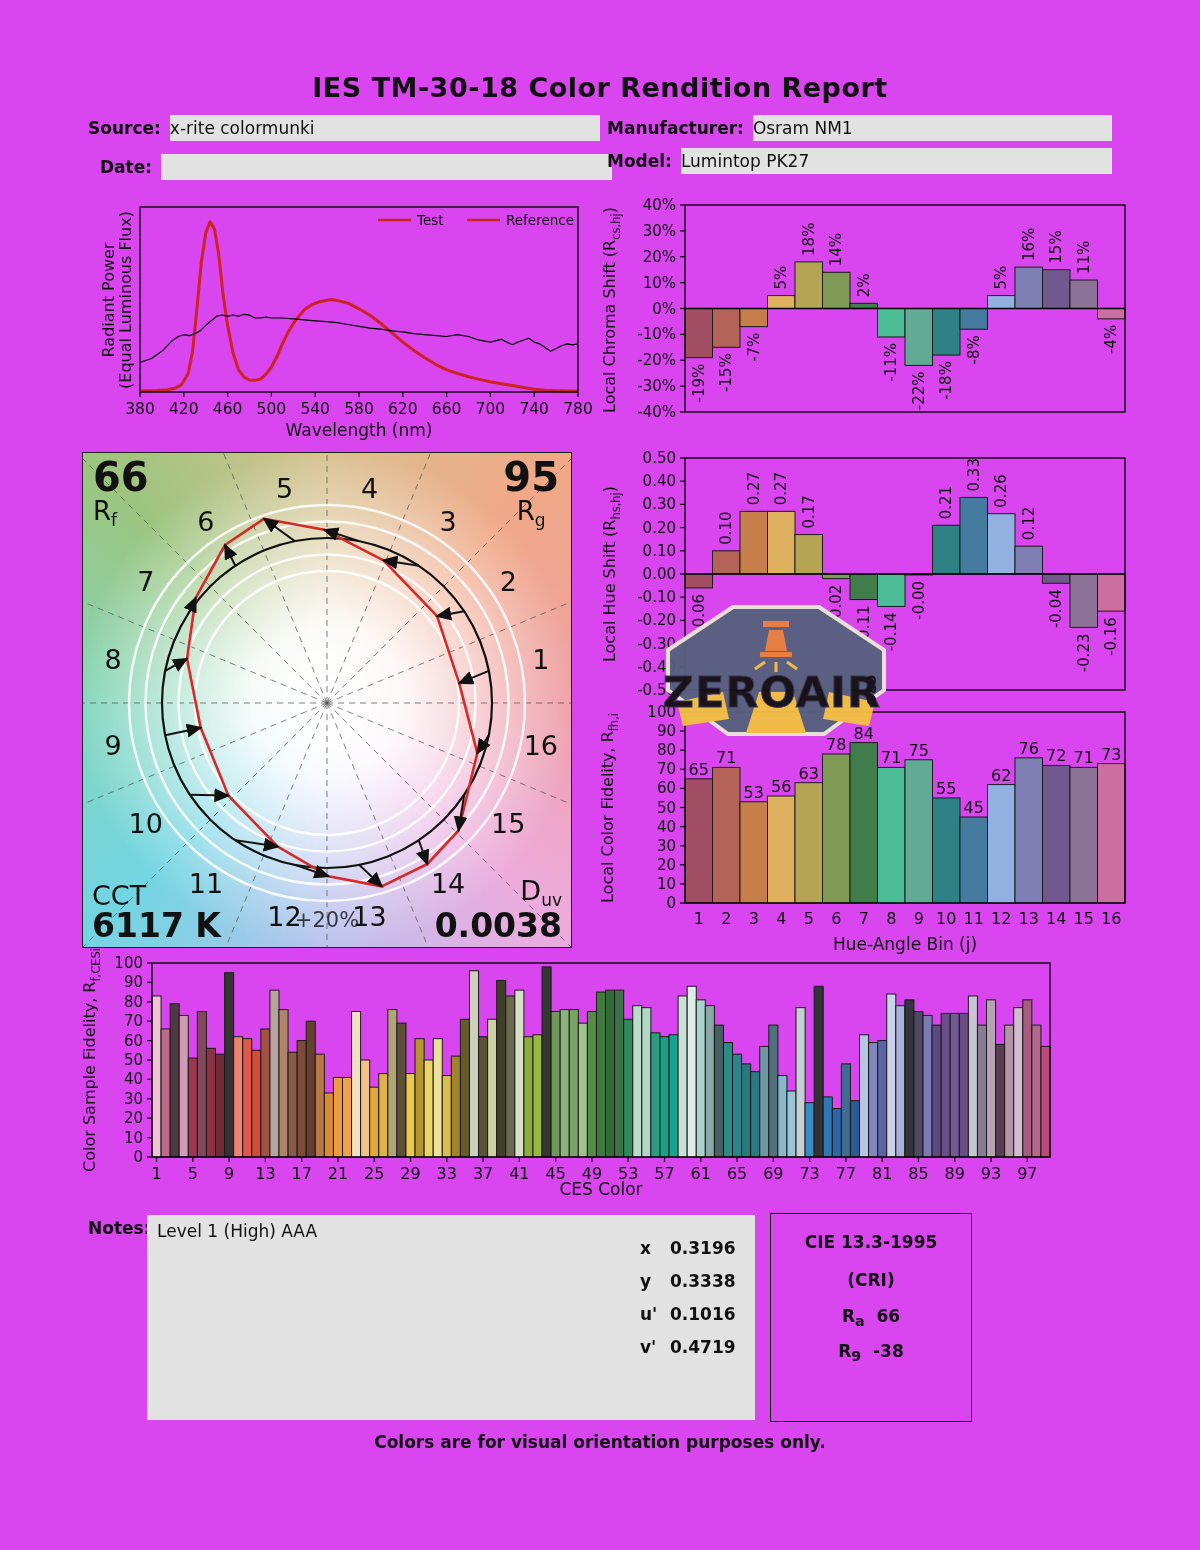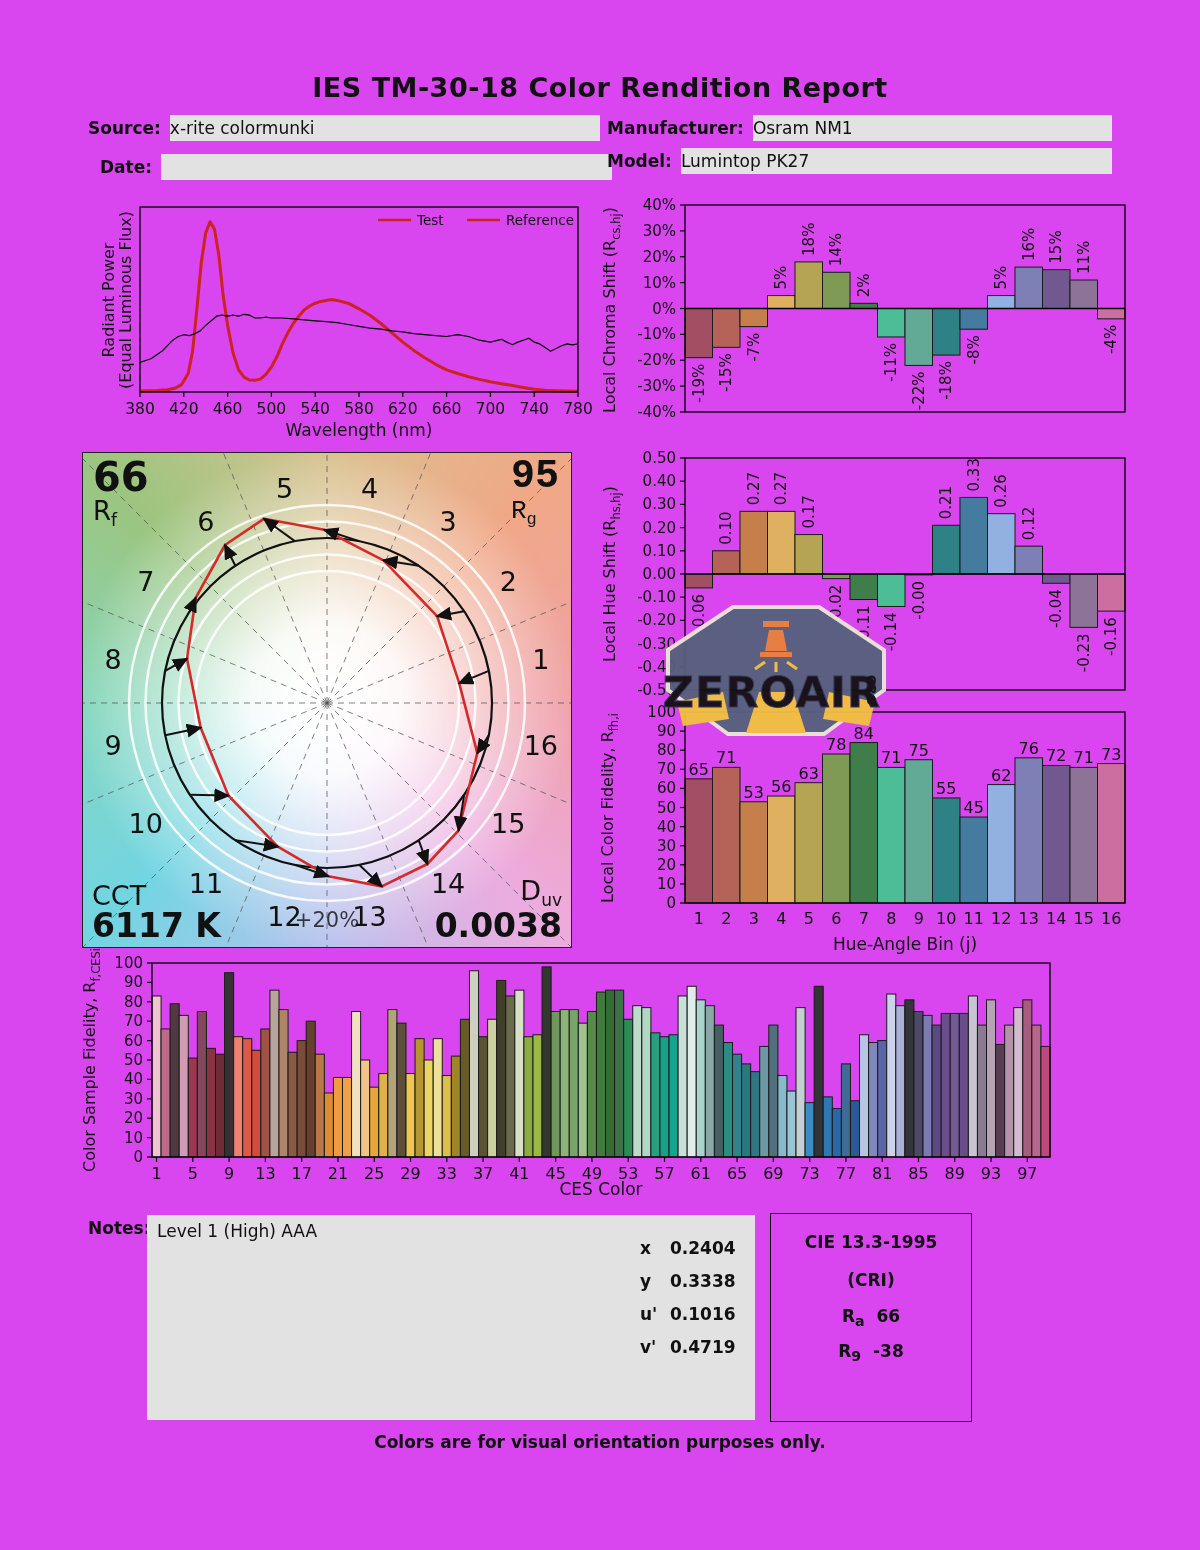--- a/index.html
+++ b/index.html
@@ -217,21 +217,21 @@
         <text x="286.529690199516" y="472.81119112790424" font-size="27" text-anchor="middle" fill="#1a1a1a">13</text>
         <text x="365.1143107982732" y="440.26037548195495" font-size="27" text-anchor="middle" fill="#1a1a1a">14</text>
         <text x="425.26037548195484" y="380.11431079827327" font-size="27" text-anchor="middle" fill="#1a1a1a">15</text>
         <text x="457.8111911279042" y="301.52969019951604" font-size="27" text-anchor="middle" fill="#1a1a1a">16</text>
         <text x="244" y="474" font-size="21" text-anchor="middle" fill="#fff" opacity="0.8">+20%</text>
       </svg>
     <div class="cvg-corner" style="left:10px;top:4px;">
       <div class="big-num">66</div>
       <div class="rsub"><span>R</span><sub>f</sub></div>
     </div>
-    <div class="cvg-corner" style="right:12px;top:4px;text-align:left;font-family:Liberation Mono, monospace;">
+    <div class="cvg-corner" style="right:12px;top:4px;text-align:center;">
       <div class="big-num">95</div>
       <div class="rsub"><span>R</span><sub>g</sub></div>
     </div>
     <div class="cvg-corner cvg-bl">
       <div class="cct-l">CCT</div>
       <div class="cct-v">6117 K</div>
     </div>
     <div class="cvg-corner cvg-br">
       <div class="cct-l"><span>D</span><sub style="font-size:17px;">uv</sub></div>
       <div class="cct-v">0.0038</div>
@@ -577,21 +577,21 @@
   </svg>
 
   <div class="abs metalabel" style="left:88px;top:1218px;">Notes:</div>
   <div class="abs notesbox" style="left:147px;top:1215px;width:608px;height:205px;box-sizing:border-box;">
     <span>Level 1 (High) AAA</span>
   </div>
 
   <div class="abs chromtable" style="left:640px;top:1238px;">
     <div class="row">
         <span class="l">x</span>
-        <span>0.2404</span>
+        <span>0.3196</span>
       </div>
     <div class="row">
         <span class="l">y</span>
         <span>0.3338</span>
       </div>
     <div class="row">
         <span class="l">u'</span>
         <span>0.1016</span>
       </div>
     <div class="row">

